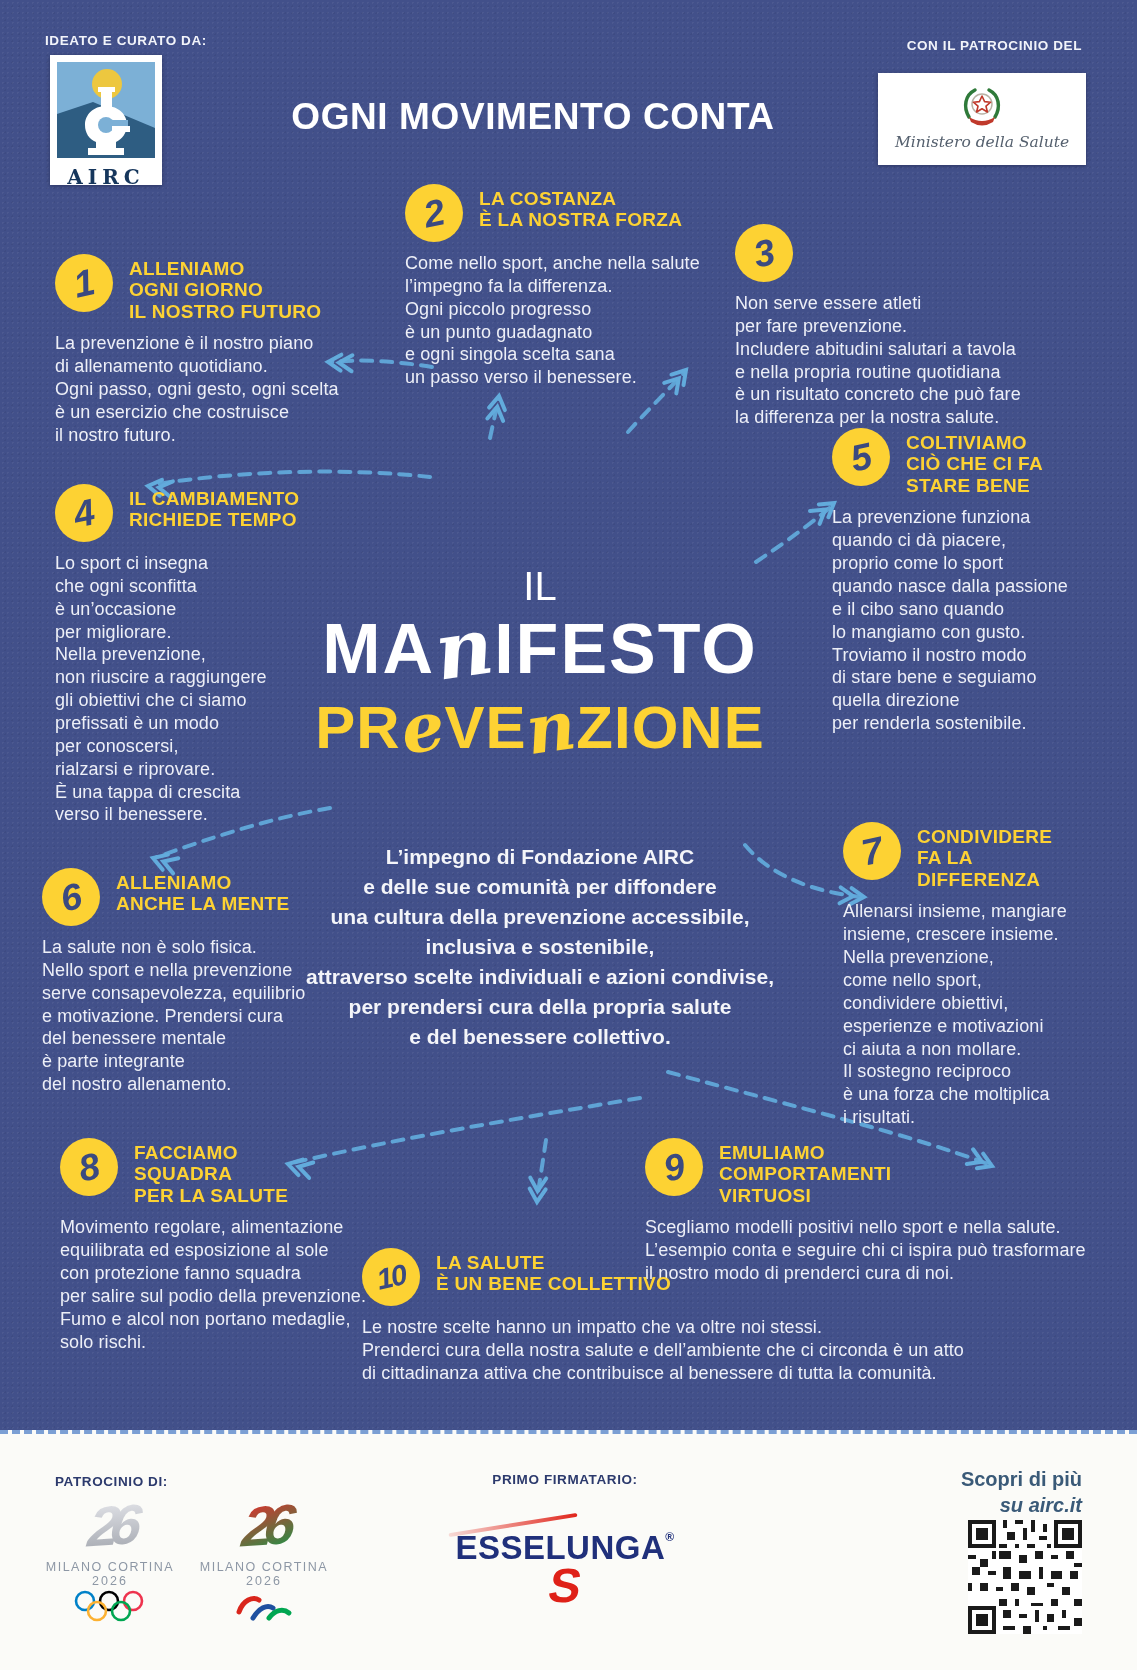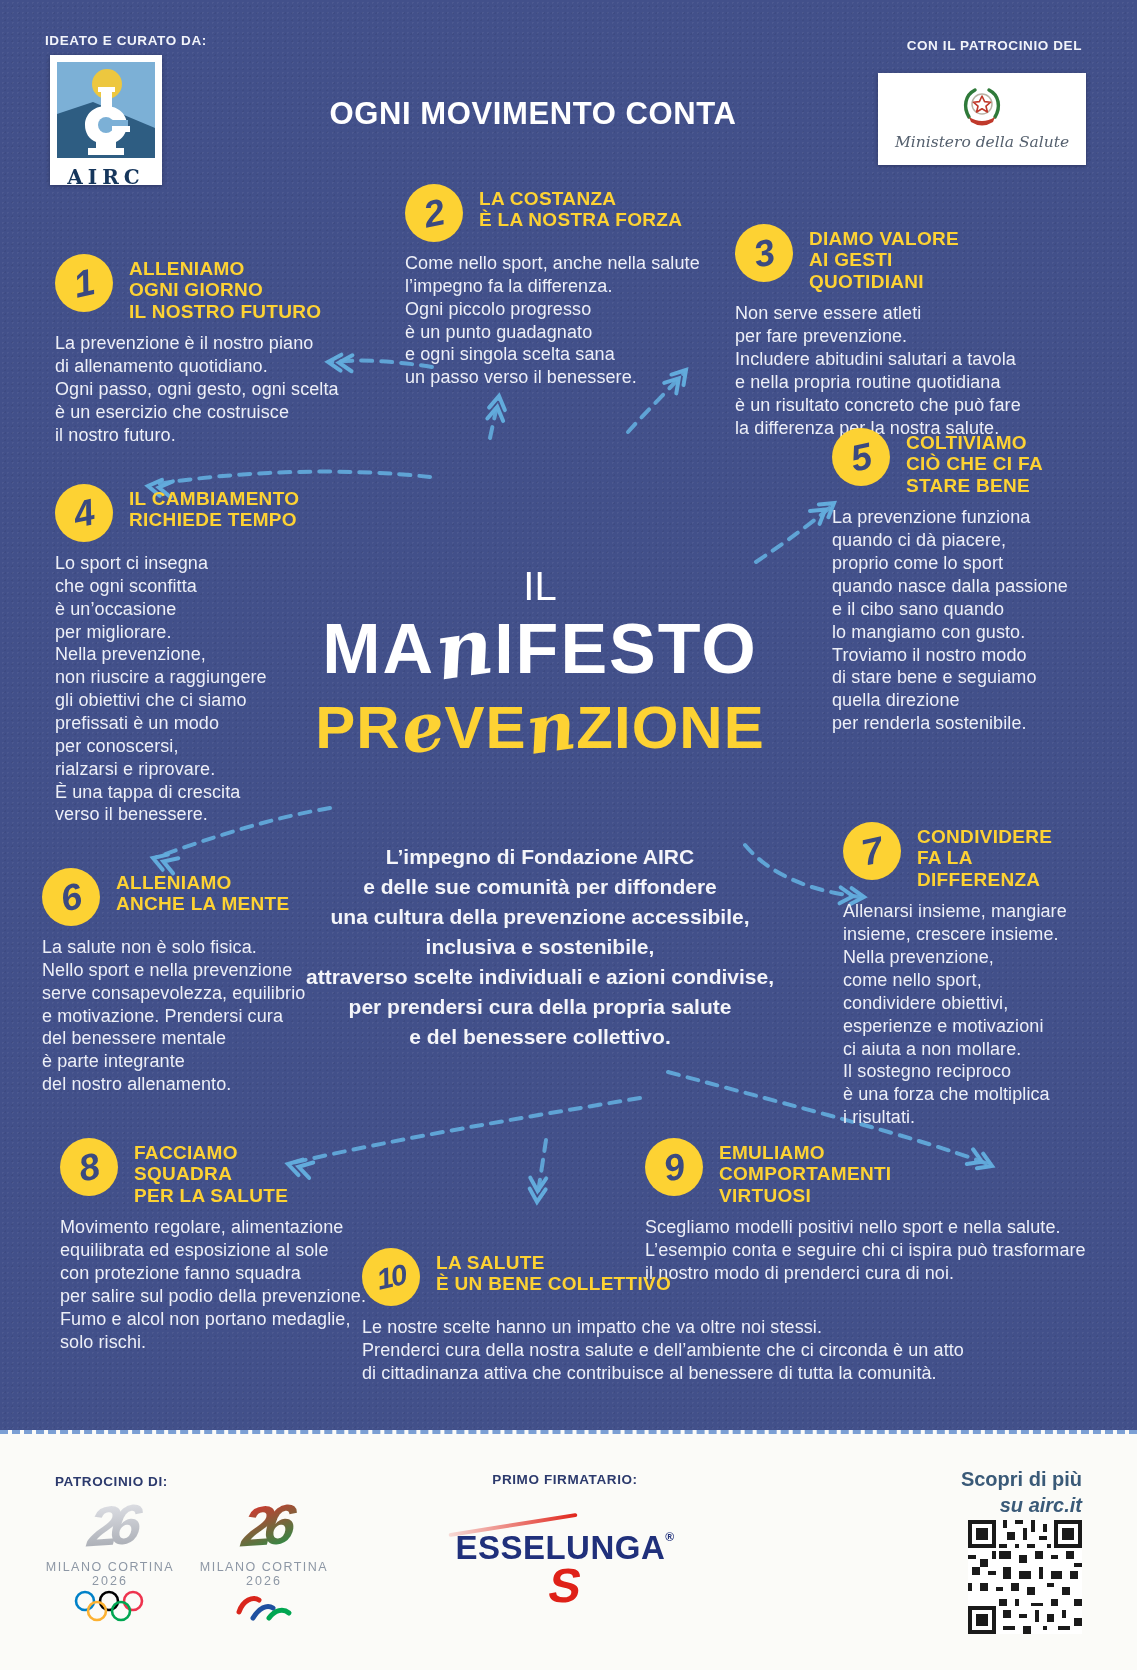--- a/index.html
+++ b/index.html
@@ -9,21 +9,21 @@
     background-color:#42508a;
     background-image:
       radial-gradient(rgba(255,255,255,0.05) 1px, transparent 1px),
       radial-gradient(rgba(10,16,48,0.08) 1px, transparent 1px);
     background-size:5px 5px,7px 7px;
     background-position:0 0,2px 3px;
   }
   .abs{position:absolute;}
   
   .small-label{font-size:13.5px;font-weight:700;color:#f2f4fa;letter-spacing:.6px;}
-  .tagline{font-size:31px;font-weight:800;color:#ffffff;letter-spacing:.6px;text-align:center;}
+  .tagline{font-size:37px;font-weight:800;color:#ffffff;letter-spacing:.6px;text-align:center;}
   .logo-card{background:#fff;box-shadow:0 1px 4px rgba(0,0,20,.35);}
   .airc-card{left:50px;top:55px;width:112px;height:130px;padding:7px 7px 4px;box-sizing:border-box;}
   .airc-text{font-family:"DejaVu Serif",serif;color:#16365c;font-size:20px;letter-spacing:5px;text-align:center;margin-top:3px;font-weight:700;}
   .min-card{left:878px;top:73px;width:208px;height:92px;display:flex;flex-direction:column;align-items:center;justify-content:center;box-sizing:border-box;}
   .min-text{font-family:"DejaVu Serif",serif;font-style:italic;color:#55606e;font-size:15.5px;margin-top:2px;}
   
   .item{position:absolute;}
   .item-row{display:flex;align-items:flex-start;gap:16px;}
   .badge{flex:0 0 auto;width:58px;height:58px;border-radius:50%;background:#fdd233;display:flex;align-items:center;justify-content:center;margin-top:-4px;}
   .badge span{font-weight:800;font-style:italic;font-size:37px;color:#3b4a80;transform:rotate(-12deg);line-height:1;}
@@ -188,23 +188,20 @@
 è un punto guadagnato
 e ogni singola scelta sana
 un passo verso il benessere.</p>
   </div>
 
   <div class="item" style="left:735px;top:228px;width:400px;">
     <div class="item-row">
       <div class="badge">
           <span>3</span>
         </div>
-      <h3 class="item-title">DIAMO VALORE
-AI GESTI
-QUOTIDIANI</h3>
     </div>
     <p class="item-body">Non serve essere atleti
 per fare prevenzione.
 Includere abitudini salutari a tavola
 e nella propria routine quotidiana
 è un risultato concreto che può fare
 la differenza per la nostra salute.</p>
   </div>
 
   <div class="item" style="left:55px;top:488px;width:330px;">

